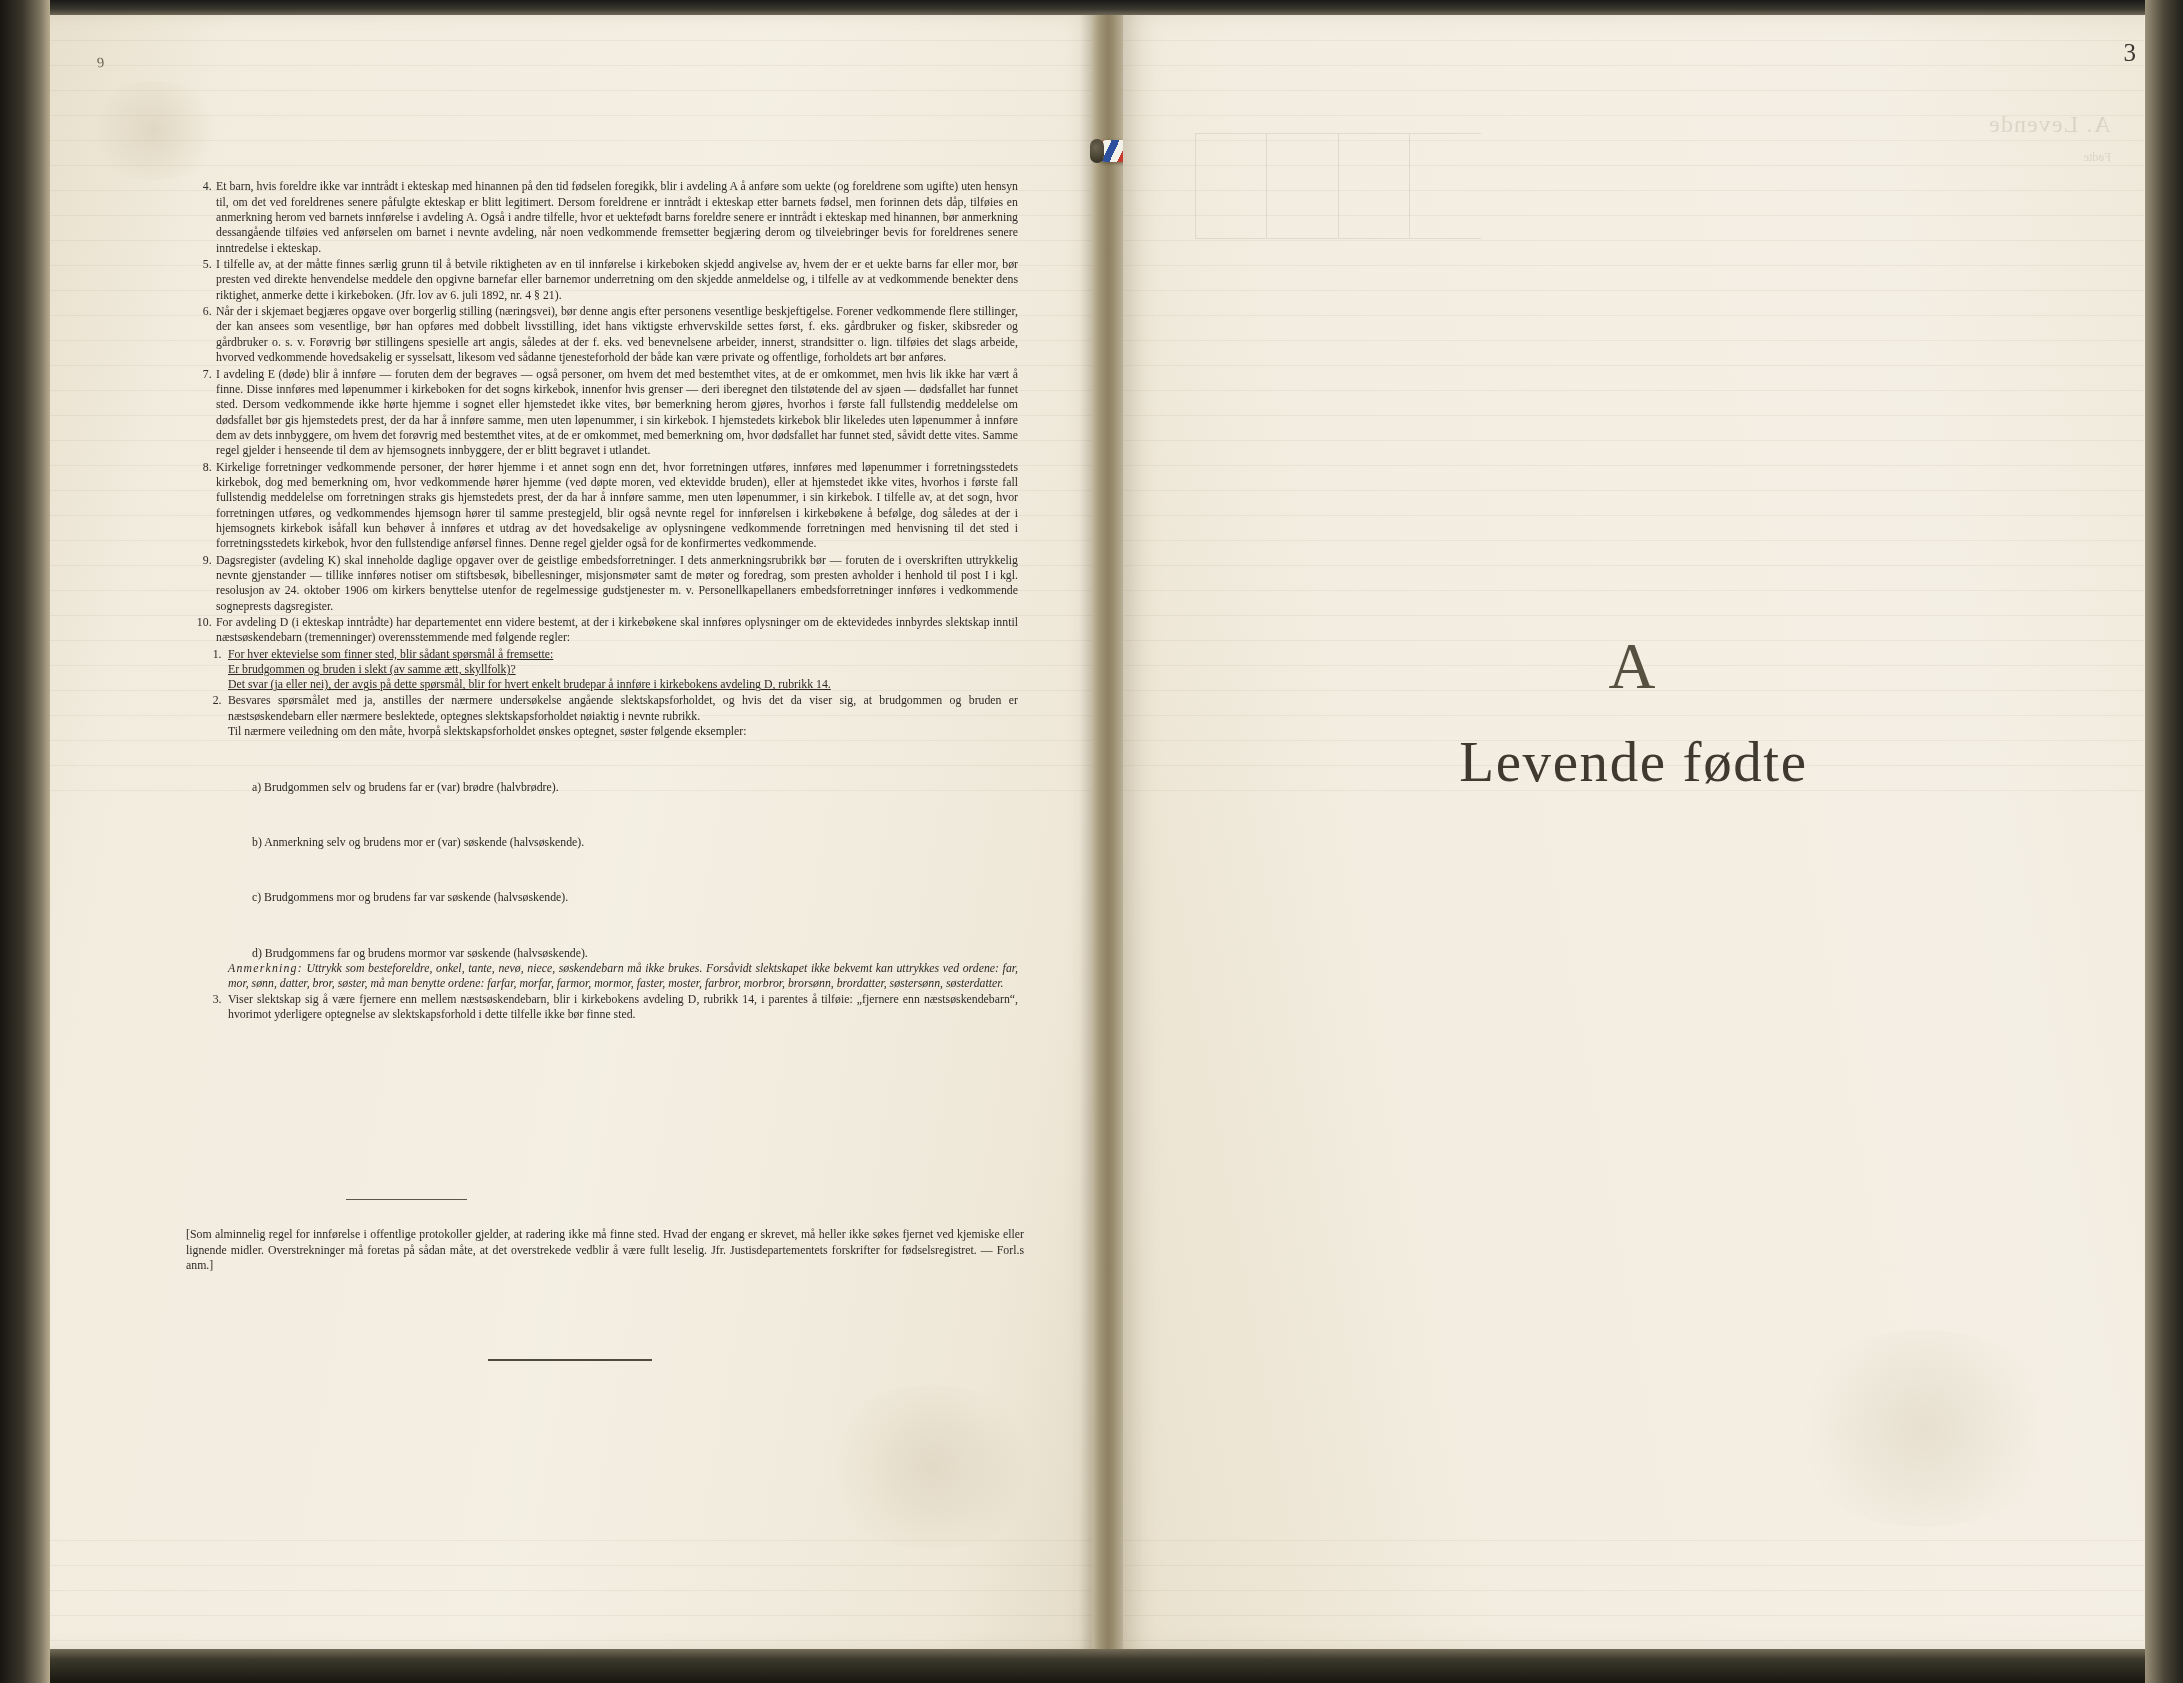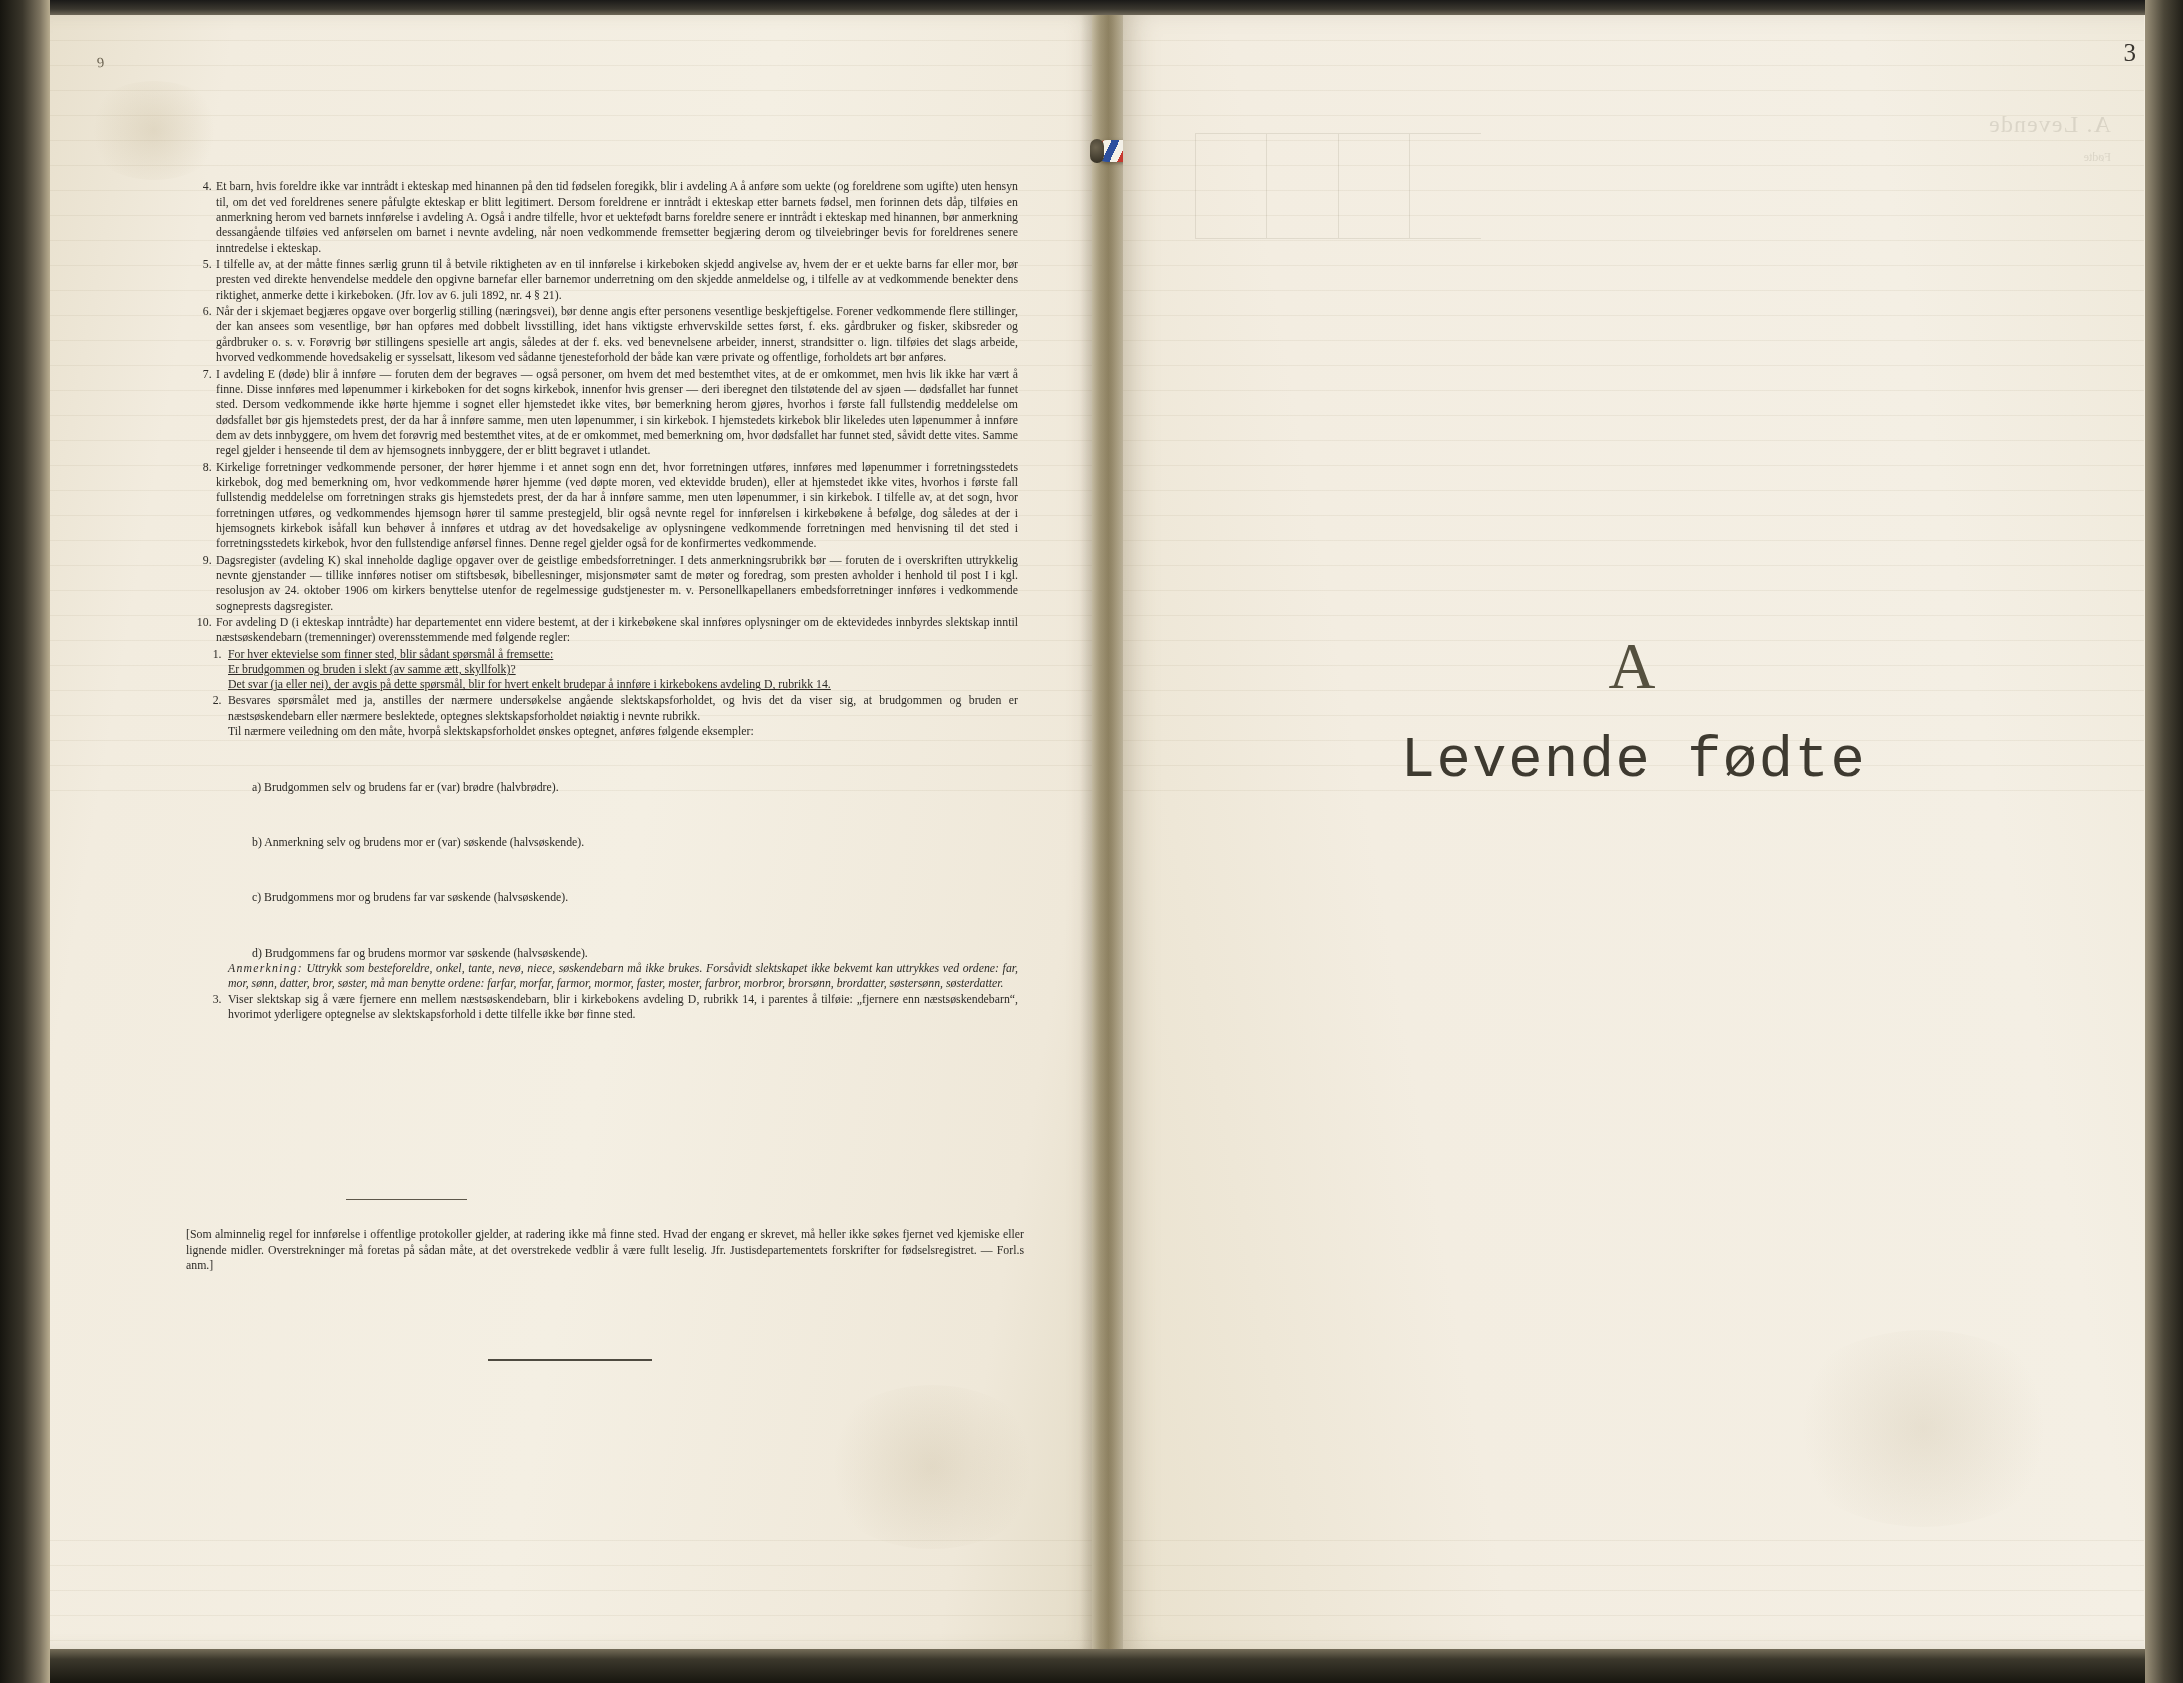--- a/index.html
+++ b/index.html
@@ -212,21 +212,21 @@
   }
   .rp-letter {
     font-family: "Liberation Serif", serif;
     font-size: 65px;
     color: #55503f;
     letter-spacing: 3.3px;
     line-height: 1;
   }
   .rp-title {
     margin-top: 30px;
-    font-family: Liberation Mono, monospace;
+    font-family: Liberation Serif, serif;
     font-size: 57px;
     color: #3e3a30;
     letter-spacing: 1.6px;
   }
   .rp-sub {
     margin-top: 30px;
     font-family: "DejaVu Sans", sans-serif;
     font-size: 27px;
     color: #4a4538;
     letter-spacing: 3.8px;
@@ -319,21 +319,21 @@
             <span class="num">1.</span>
             <span class="hang">For hver ektevielse som finner sted, blir sådant spørsmål å fremsette:</span>
             <span class="hang">Er brudgommen og bruden i slekt (av samme ætt, skyllfolk)?</span>
             <span class="hang">Det svar (ja eller nei), der avgis på dette spørsmål, blir for hvert enkelt brudepar å innføre i kirkebokens avdeling D, rubrikk 14.</span>
           </div>
           <div class="sub-item">
             <span class="num">2.</span>
             <span>Besvares spørsmålet med ja, anstilles der nærmere undersøkelse angående slektskapsforholdet, og hvis det da viser sig, at brudgommen og bruden er næstsøskendebarn eller nærmere beslektede, optegnes slektskapsforholdet nøiaktig i nevnte rubrikk.</span>
           </div>
 
-          <div class="plain-indent">Til nærmere veiledning om den måte, hvorpå slektskapsforholdet ønskes optegnet, anføres følgende eksempler:</div>
+          <div class="plain-indent">Til nærmere veiledning om den måte, hvorpå slektskapsforholdet ønskes optegnet, søster følgende eksempler:</div>
 
           <div class="letter-list">a) Brudgommen selv og brudens far er (var) brødre (halvbrødre).</div>
           <div class="letter-list">b) Anmerkning selv og brudens mor er (var) søskende (halvsøskende).</div>
           <div class="letter-list">c) Brudgommens mor og brudens far var søskende (halvsøskende).</div>
           <div class="letter-list">d) Brudgommens far og brudens mormor var søskende (halvsøskende).</div>
 
           <div class="plain-indent" style="padding-left:24px;font-style:italic;">
             <span class="sp">Anmerkning:</span>
             <span>Uttrykk som besteforeldre, onkel, tante, nevø, niece, søskendebarn må ikke brukes. Forsåvidt slektskapet ikke bekvemt kan uttrykkes ved ordene: far, mor, sønn, datter, bror, søster, må man benytte ordene: farfar, morfar, farmor, mormor, faster, moster, farbror, morbror, brorsønn, brordatter, søstersønn, søsterdatter.</span>
           </div>

